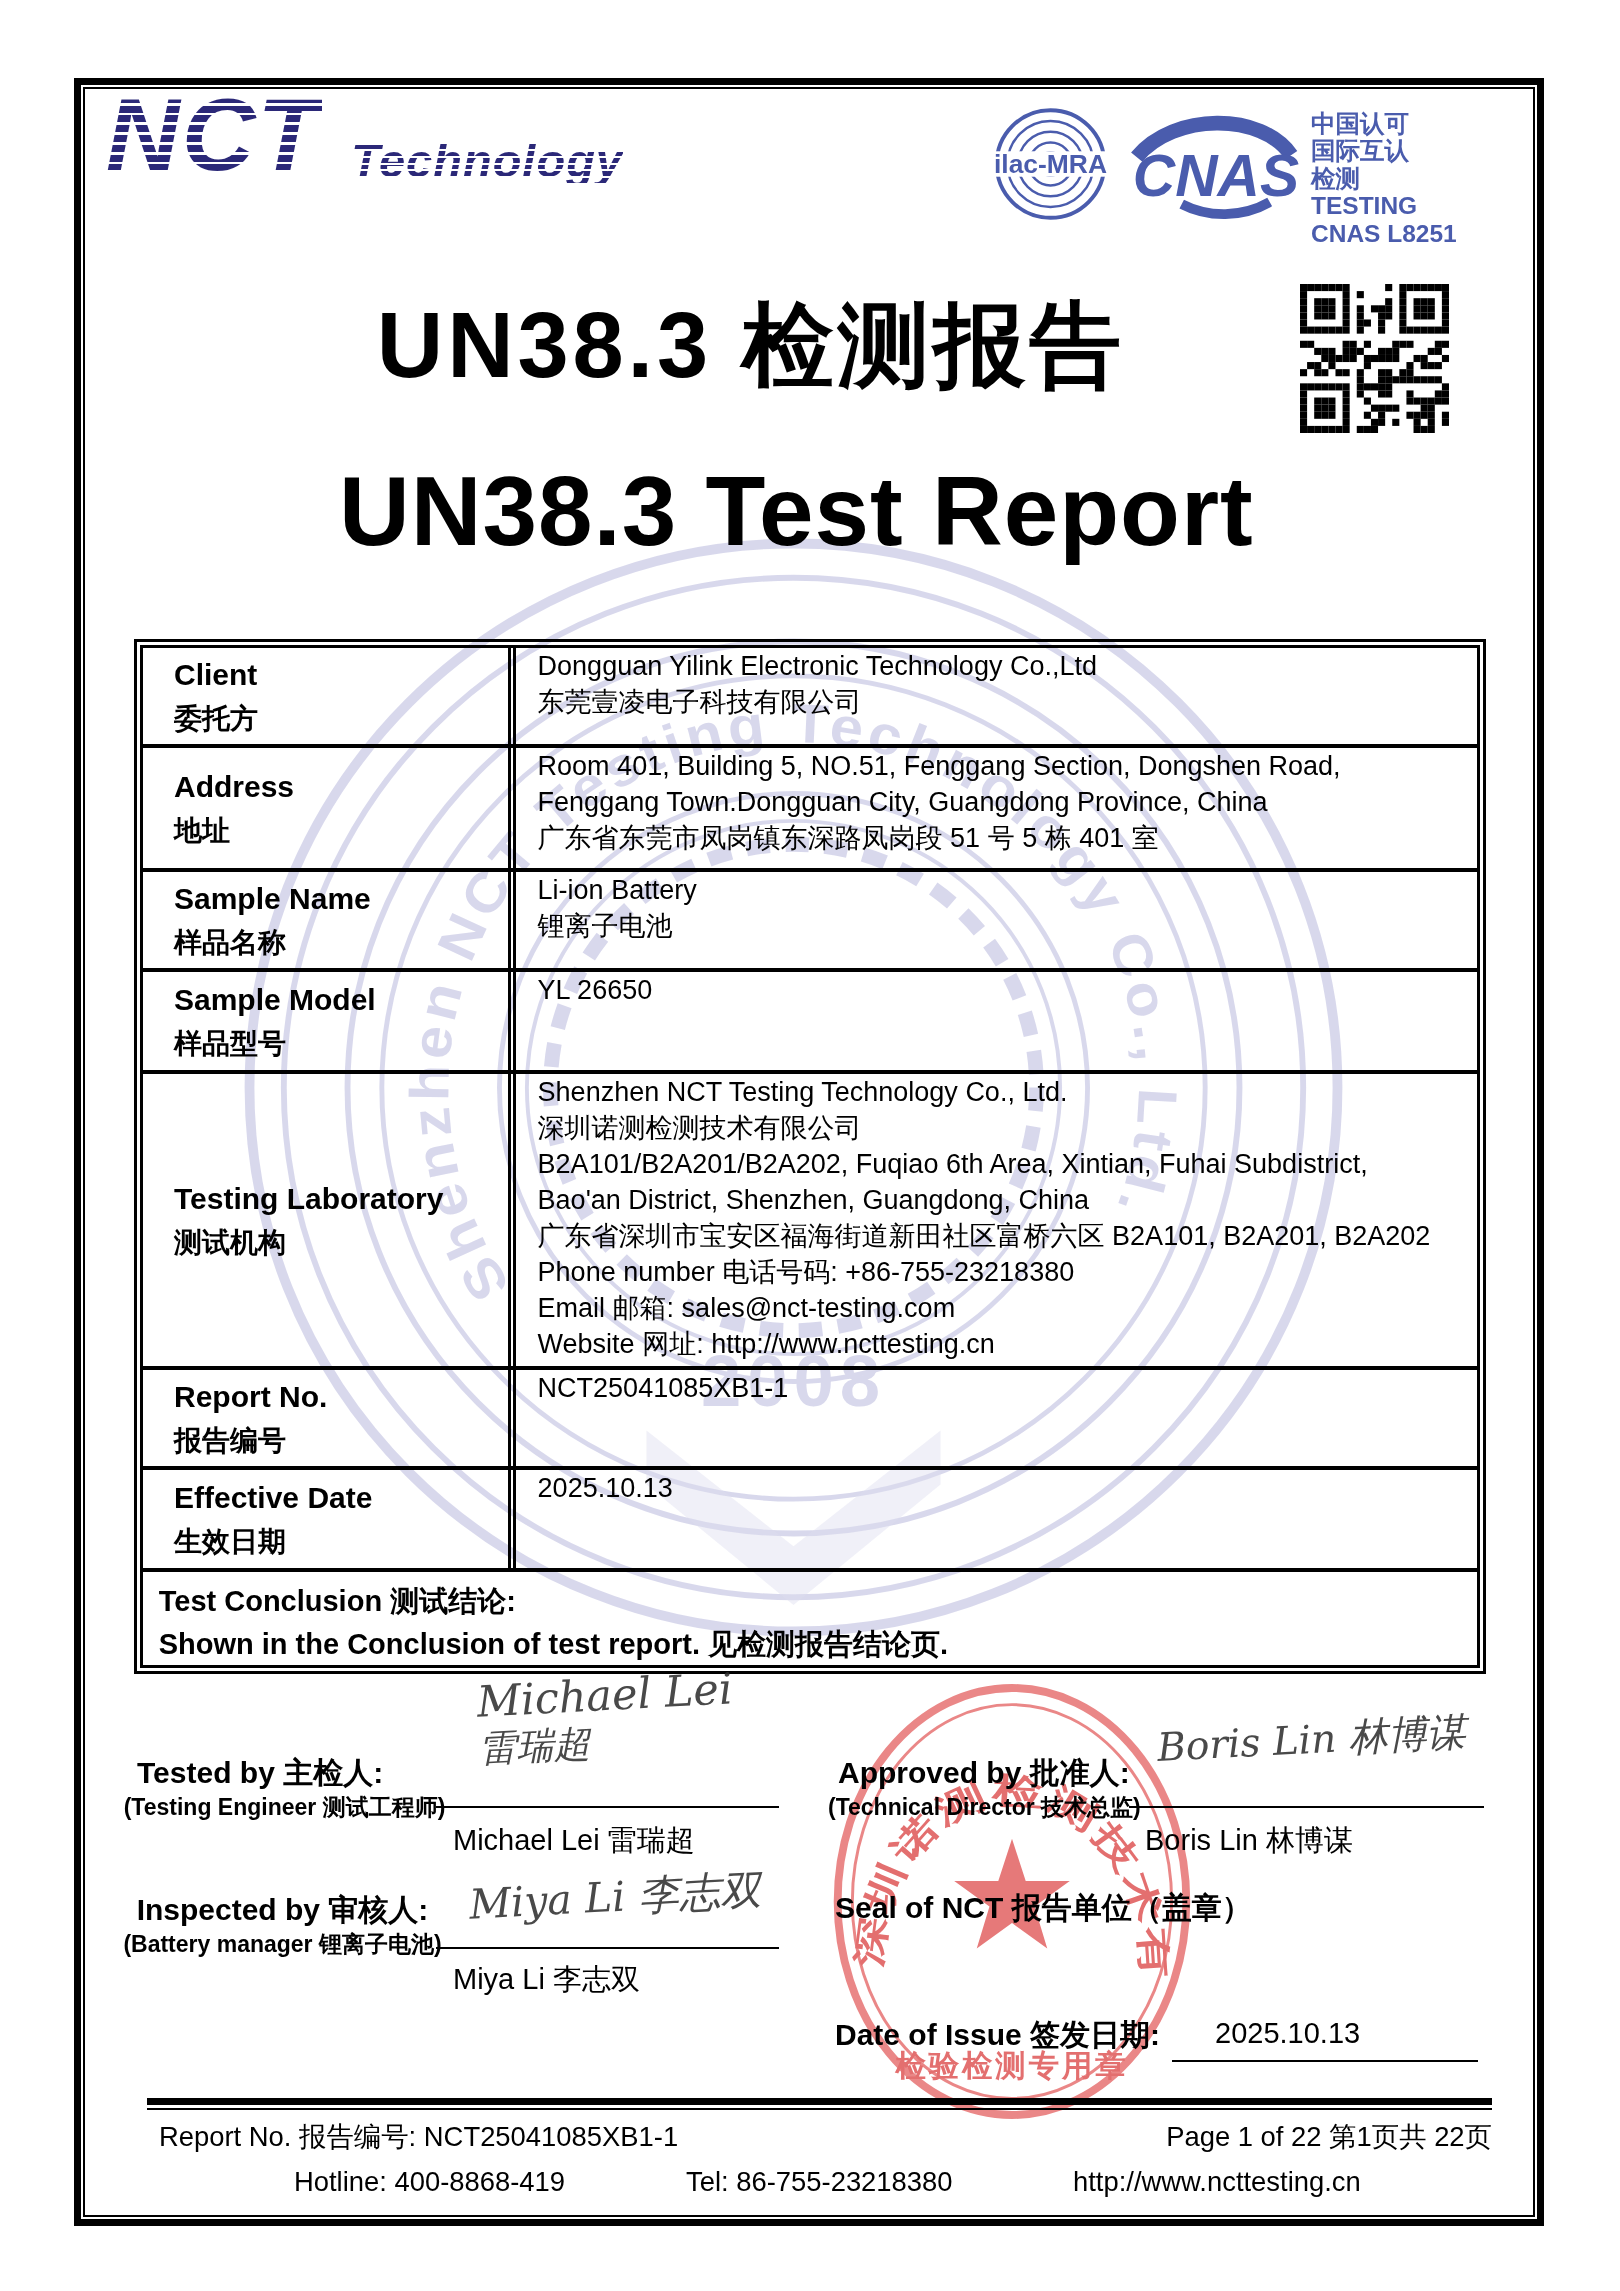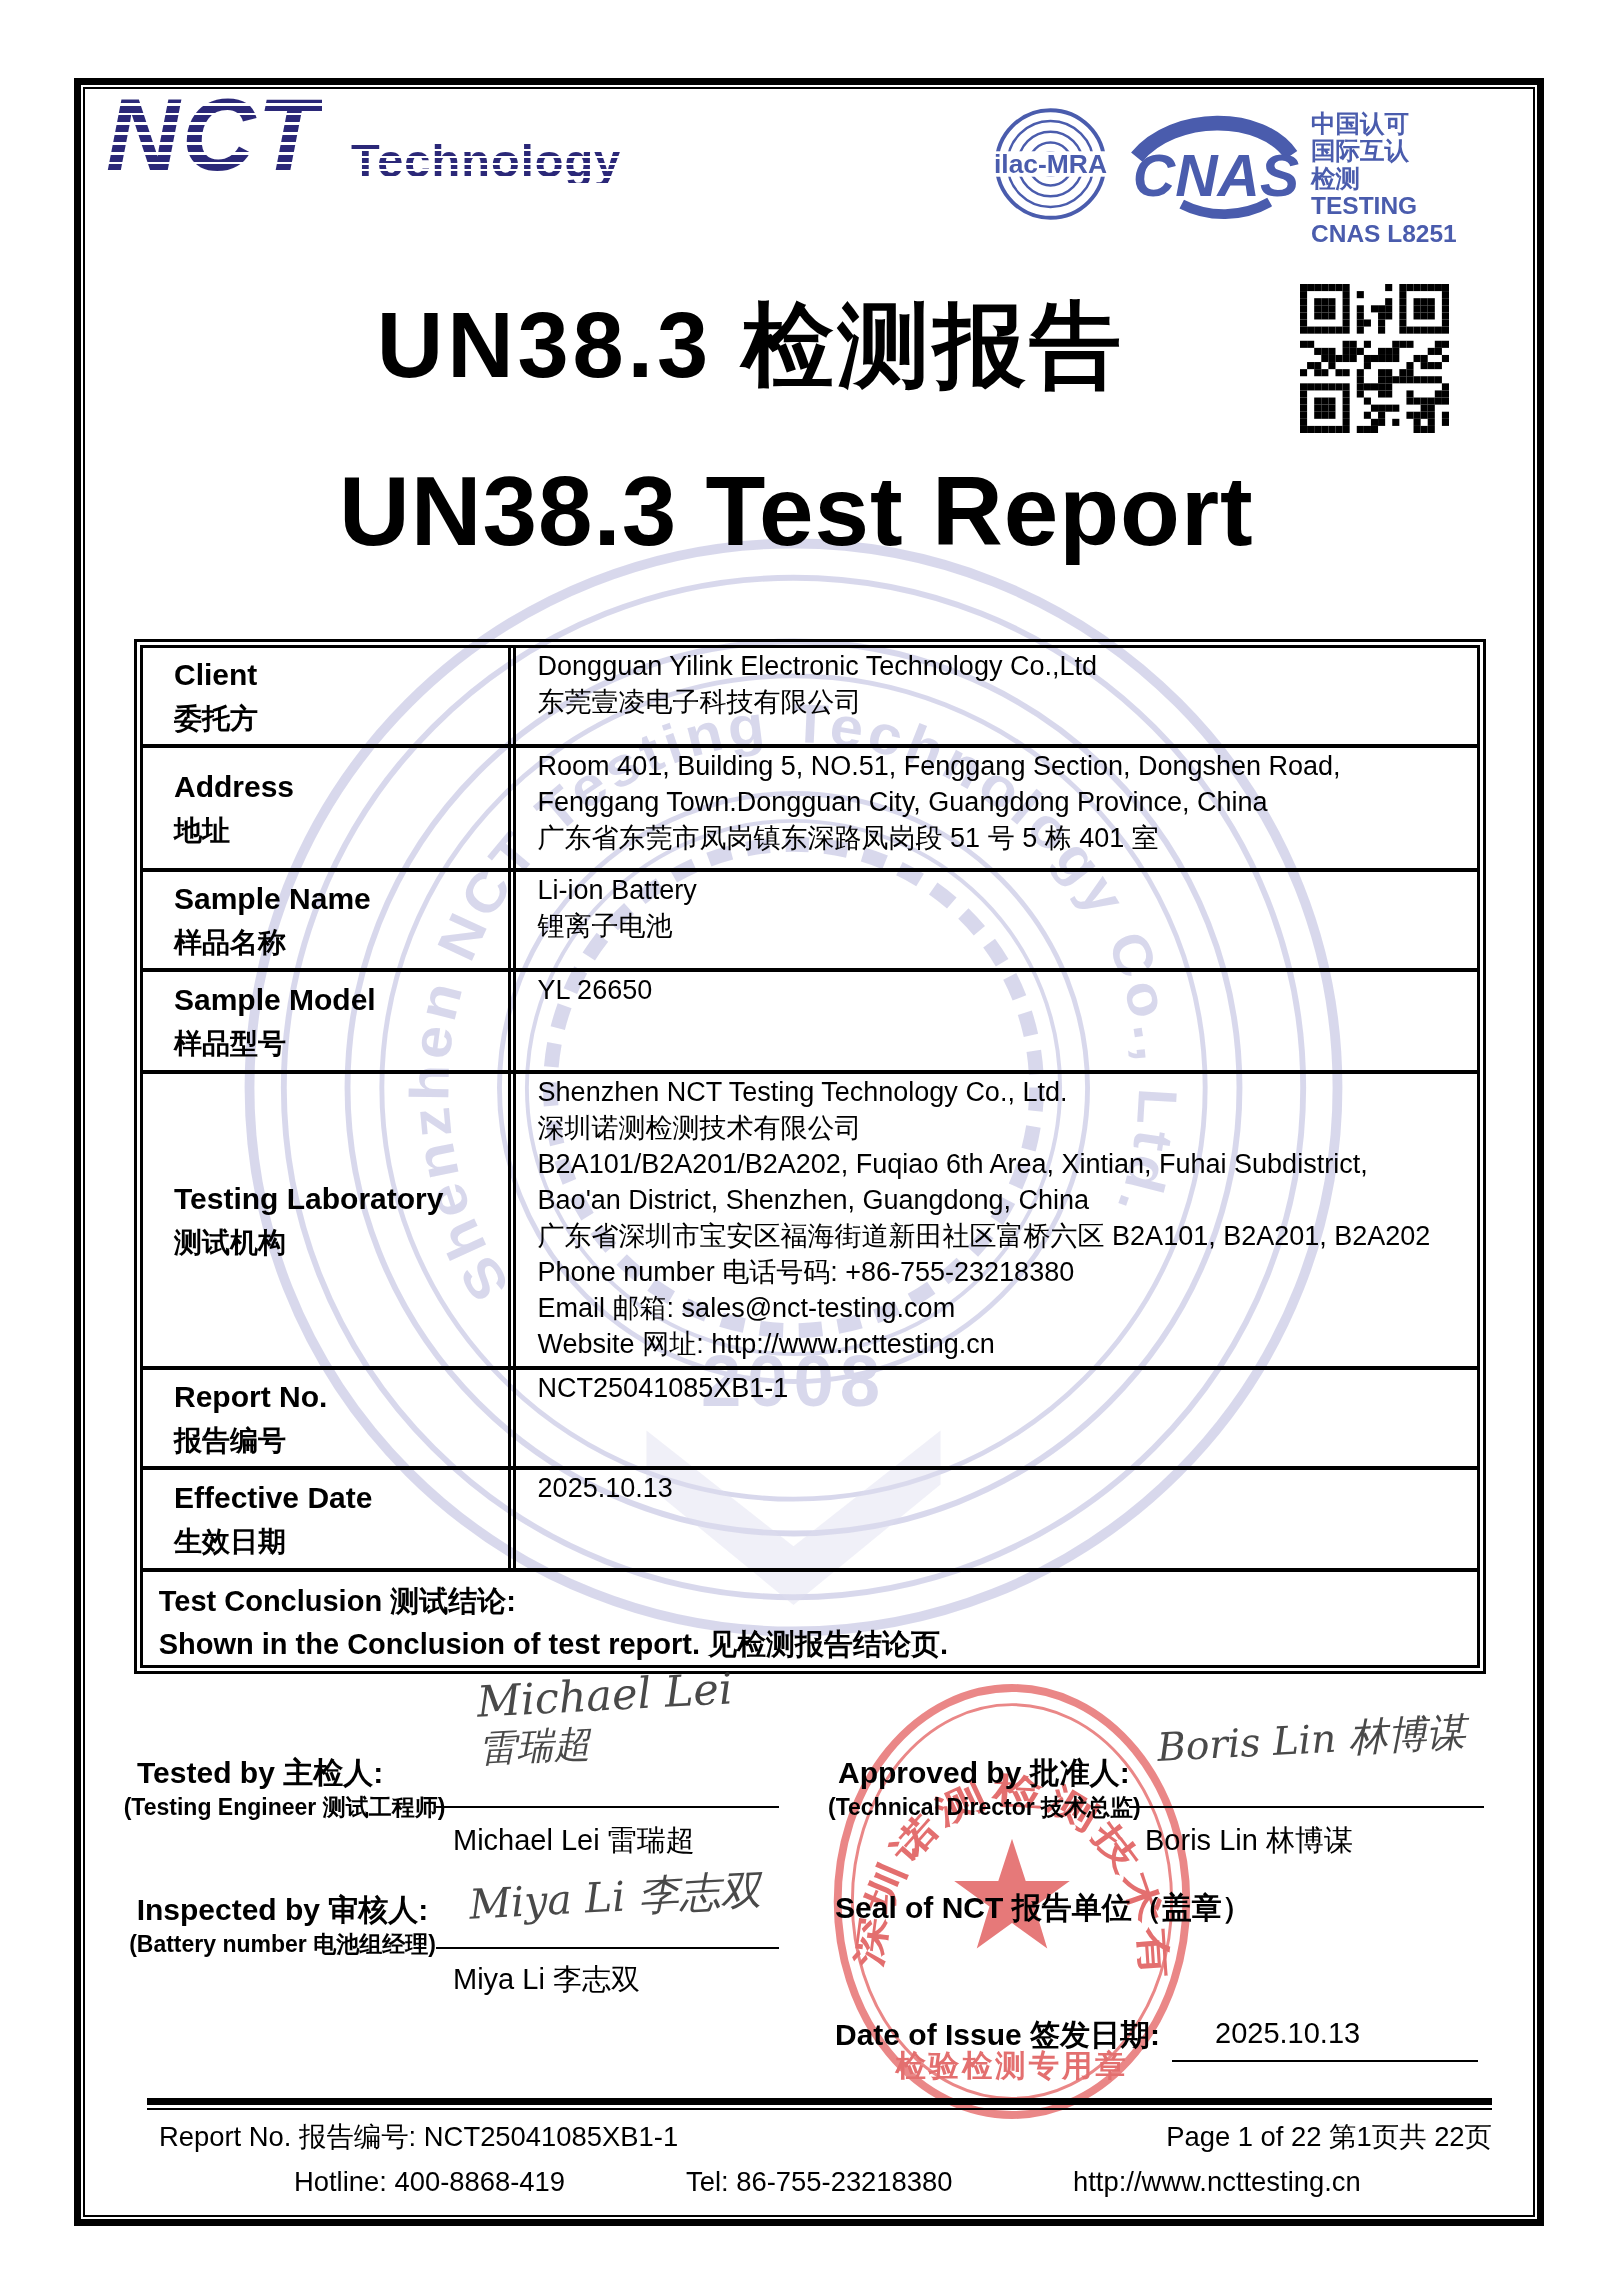--- a/index.html
+++ b/index.html
@@ -7,21 +7,21 @@
         font-family:"Liberation Sans","DejaVu Sans",sans-serif;color:#000;overflow:hidden;}
   .abs{position:absolute;box-sizing:border-box;}
   
   .frame{left:74px;top:78px;width:1470px;height:2148px;border:7.8px solid #000;}
   .frame-inner{position:absolute;inset:2px;border:2.9px solid #000;}
   
   .nct-wrap{left:106px;top:86px;width:549px;height:118px;}
   .stripe-big{font-size:102px;font-weight:bold;font-style:italic;line-height:98px;
       background-image:repeating-linear-gradient(to bottom,#2b2878 0 6.9px,#ffffff 6.9px 9.8px);
       -webkit-background-clip:text;background-clip:text;color:transparent;letter-spacing:2px;}
-  .stripe-small{font-size:47px;font-weight:bold;line-height:47px;
+  .stripe-small{font-size:47px;font-weight:bold;font-style:italic;line-height:47px;
       background-image:repeating-linear-gradient(to bottom,#2b2878 0 4.9px,#ffffff 4.9px 6.9px);
       -webkit-background-clip:text;background-clip:text;color:transparent;letter-spacing:1px;}
   .acc-text{left:1311px;top:110px;width:147px;font-size:24.5px;font-weight:bold;
       color:#4a5cad;line-height:27.4px;}
   .title-zh{left:0;top:284px;width:1620px;text-align:center;font-size:92px;font-weight:bold;
       letter-spacing:3.9px;transform:translateX(-59px);}
   .title-en{left:0;top:455px;width:1620px;text-align:center;font-size:98px;font-weight:bold;
       transform:translateX(-13.7px);letter-spacing:1px;}
   
   .dtable{left:134px;top:639px;width:1352px;border:9.8px double #000;background:transparent;}
@@ -436,21 +436,21 @@
   <div class="abs uline" style="left:436px;top:1806px;width:343px;"></div>
   <div class="abs sig-name" style="left:453px;top:1821px;">Michael Lei 雷瑞超</div>
 
   <div class="abs sig-label" style="left:838px;top:1753px;">Approved by 批准人:</div>
   <div class="abs sig-sub" style="left:828px;top:1792px;">(Technical Director 技术总监)</div>
   <div class="abs handwriting" style="left:1157px;top:1713px;font-size:39px;">Boris Lin 林博谋</div>
   <div class="abs uline" style="left:1129px;top:1806px;width:355px;"></div>
   <div class="abs sig-name" style="left:1145px;top:1821px;">Boris Lin 林博谋</div>
 
   <div class="abs sig-label" style="left:118px;top:1890px;width:329px;text-align:center;">Inspected by 审核人:</div>
-  <div class="abs sig-sub" style="left:110px;top:1929px;width:345px;text-align:center;">(Battery number 电池组经理)</div>
+  <div class="abs sig-sub" style="left:110px;top:1929px;width:345px;text-align:center;">(Battery manager 锂离子电池)</div>
   <div class="abs handwriting" style="left:469px;top:1870px;font-size:41px;">Miya Li 李志双</div>
   <div class="abs uline" style="left:436px;top:1947px;width:343px;"></div>
   <div class="abs sig-name" style="left:453px;top:1960px;">Miya Li 李志双</div>
 
   <div class="abs sig-label" style="left:835px;top:1888px;">Seal of NCT 报告单位（盖章）</div>
 
   <div class="abs sig-label" style="left:835px;top:2015px;">Date of Issue 签发日期:</div>
   <div class="abs sig-name" style="left:1215px;top:2017px;">2025.10.13</div>
   <div class="abs uline" style="left:1172px;top:2060px;width:306px;"></div>
 

